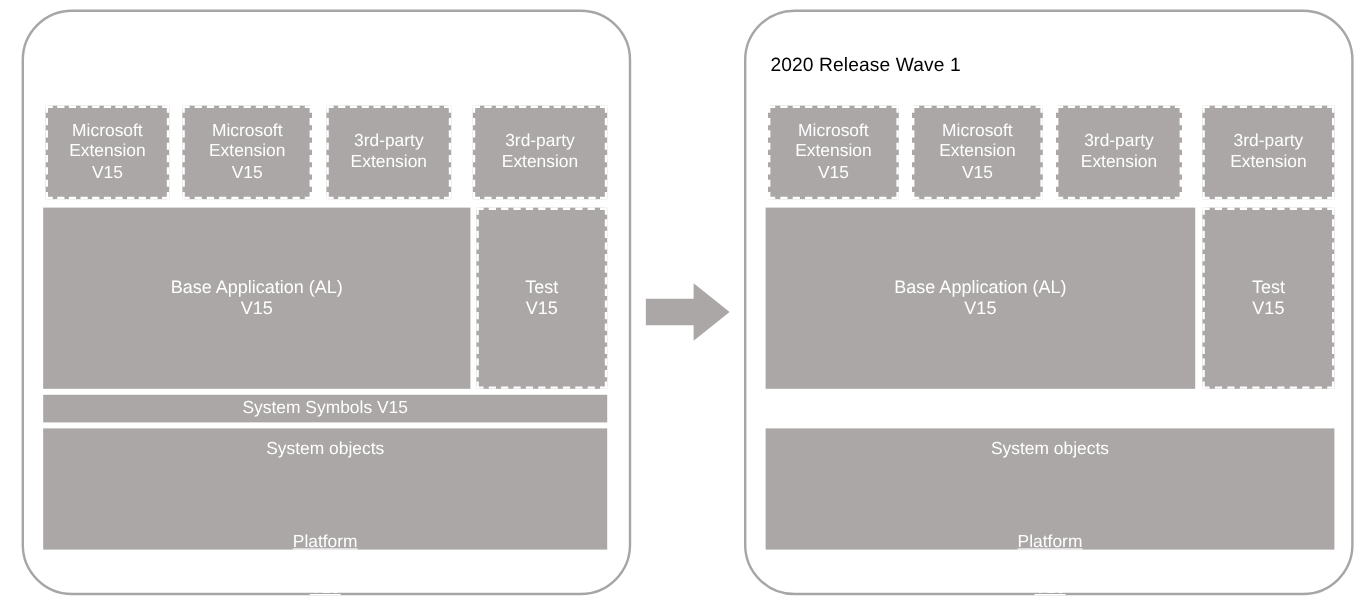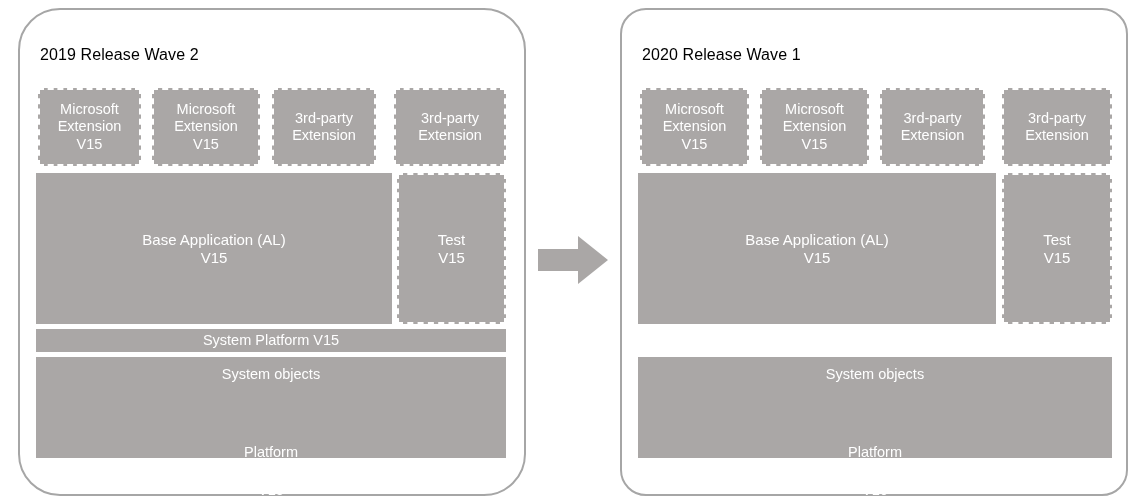--- a/index.html
+++ b/index.html
@@ -24,21 +24,21 @@
 
   
   .panel {
     position: absolute;
     border: 2px solid #a6a6a6;
     border-radius: 42px;
     box-sizing: border-box;
     background: #ffffff;
   }
   .panel-left  { left: 18px;  top: 8px;  width: 508px; height: 488px; }
-  .panel-right { left: 620px; top: 8px;  width: 508px; height: 488px; border-radius: 26px; }
+  .panel-right { left: 620px; top: 8px;  width: 508px; height: 488px; }
 
   .panel-title {
     position: absolute;
     left: 20px;
     top: 36px;
     font-size: 16px;
     color: #000000;
     white-space: nowrap;
     letter-spacing: 0.1px;
   }
@@ -122,21 +122,20 @@
     height: 52px;
   }
   .arrow svg { display: block; width: 100%; height: 100%; }
 </style>
 </head>
 <body>
 
 <div class="stage">
 
   <div class="panel panel-left">
-    <div class="panel-title">2019 Release Wave 2</div>
 
     <div class="blk dashed ext" style="left:18px; width:103px;">
       <span class="ln">Microsoft</span>
       <span class="ln">Extension</span>
       <span class="ln">V15</span>
     </div>
     <div class="blk dashed ext" style="left:132px; width:108px;">
       <span class="ln">Microsoft</span>
       <span class="ln">Extension</span>
       <span class="ln">V15</span>
@@ -153,21 +152,21 @@
     <div class="blk solid baseapp" style="left:16px; width:356px;">
       <span class="ln">Base Application (AL)</span>
       <span class="ln">V15</span>
     </div>
     <div class="blk dashed testbox" style="left:377px; width:109px;">
       <span class="ln">Test</span>
       <span class="ln">V15</span>
     </div>
 
     <div class="blk solid symbols" style="left:16px; width:470px;">
-      <span class="ln">System Platform V15</span>
+      <span class="ln">System Symbols V15</span>
     </div>
 
     <div class="blk solid sysobj" style="left:16px; width:470px;">
       <span class="ln">System objects</span>
       <div class="divider"></div>
       <span class="ln plat">Platform</span>
       <span class="ln plat">V15</span>
     </div>
   </div>
 

